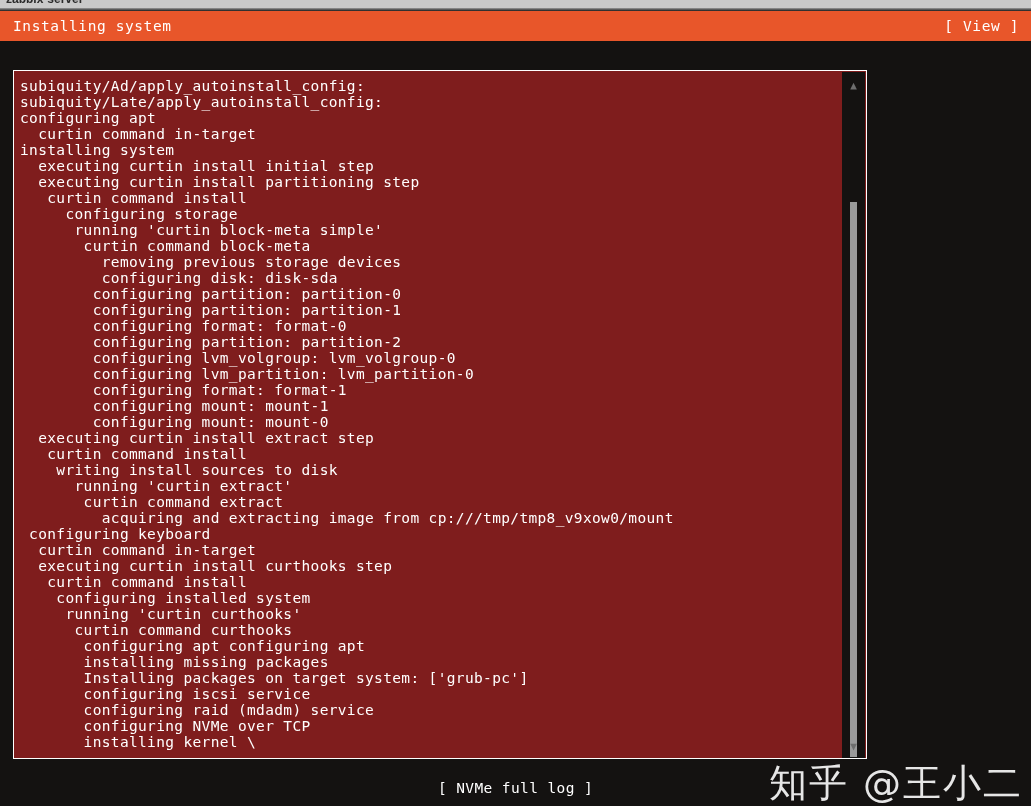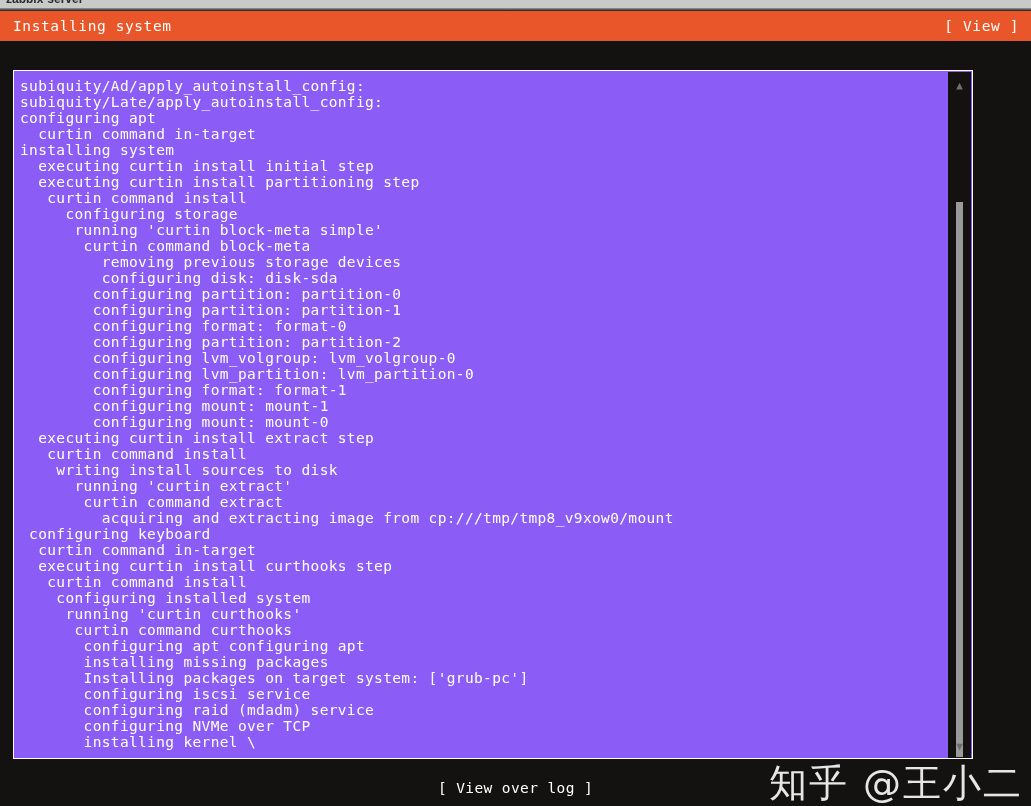--- a/index.html
+++ b/index.html
@@ -72,25 +72,25 @@
     right: 12px;
     top: 7px;
     white-space: pre;
   }
 
   
   .logbox {
     position: absolute;
     left: 13px;
     top: 70px;
-    width: 960px;
+    width: 854px;
     height: 689px;
     border: 1px solid #ffffff;
     box-sizing: border-box;
-    background: #8b5cf6;
+    background: #7f1d1d;
     overflow: hidden;
   }
   .loglines {
     position: absolute;
     left: 6px;
     top: 7px;
     right: 26px;
     color: #ffffff;
     font-size: 14.5px;
     line-height: 16px;
@@ -193,16 +193,16 @@
 
   <div class="scrollbar">
     <div class="sb-arrow up">▲</div>
     <div class="sb-track"></div>
     <div class="sb-thumb"></div>
     <div class="sb-arrow down">▼</div>
   </div>
 </div>
 
 <div class="footer">
-  <span class="footer-btn">[ View over log ]</span>
+  <span class="footer-btn">[ NVMe full log ]</span>
 </div>
 
 <div class="watermark">知乎 @王小二</div>
 
 </body></html>

